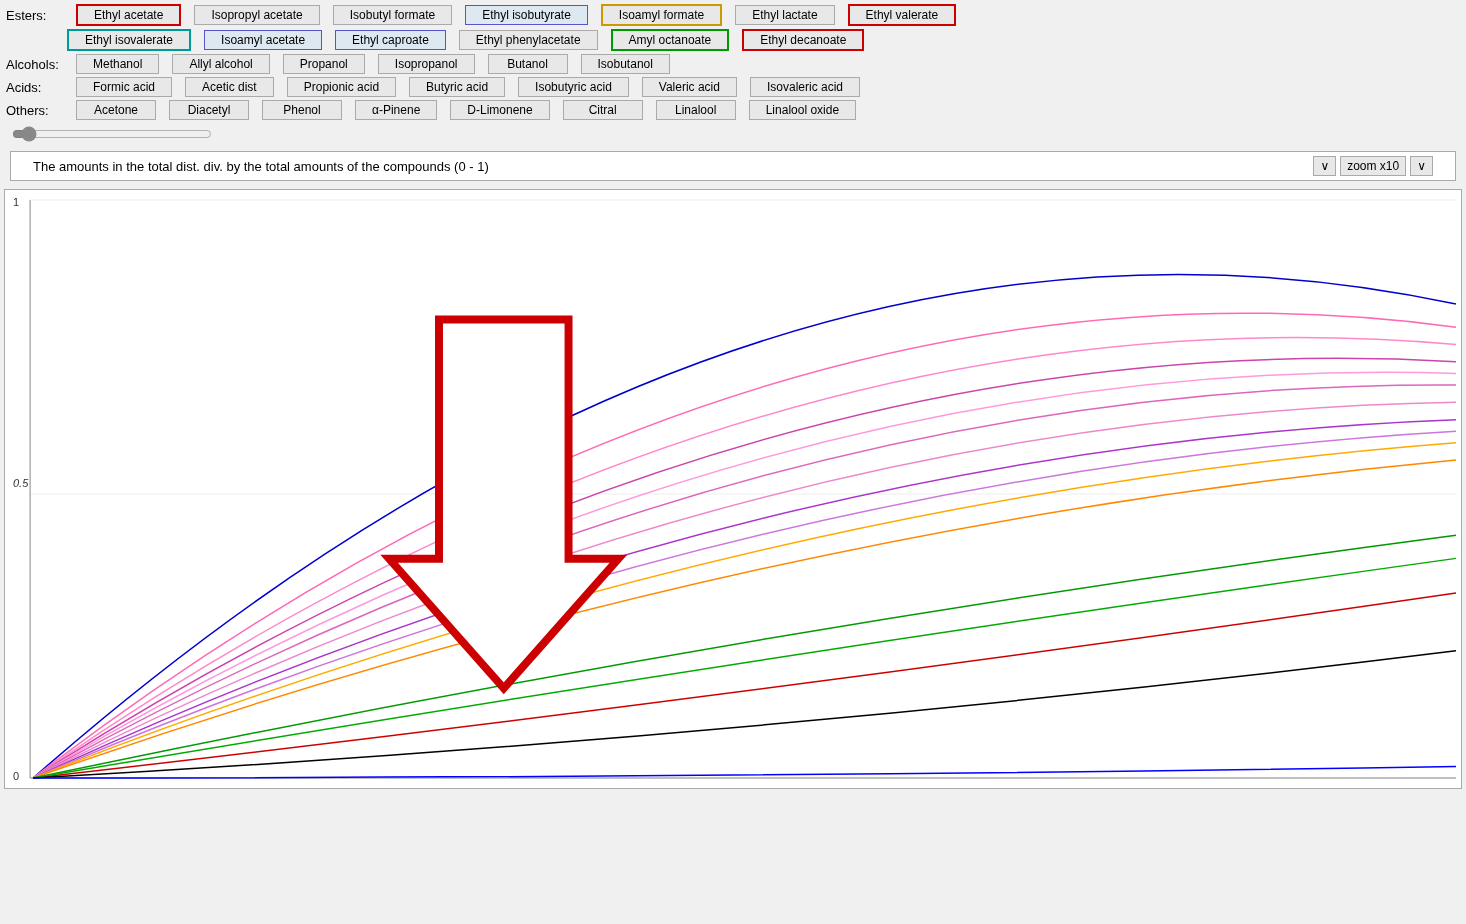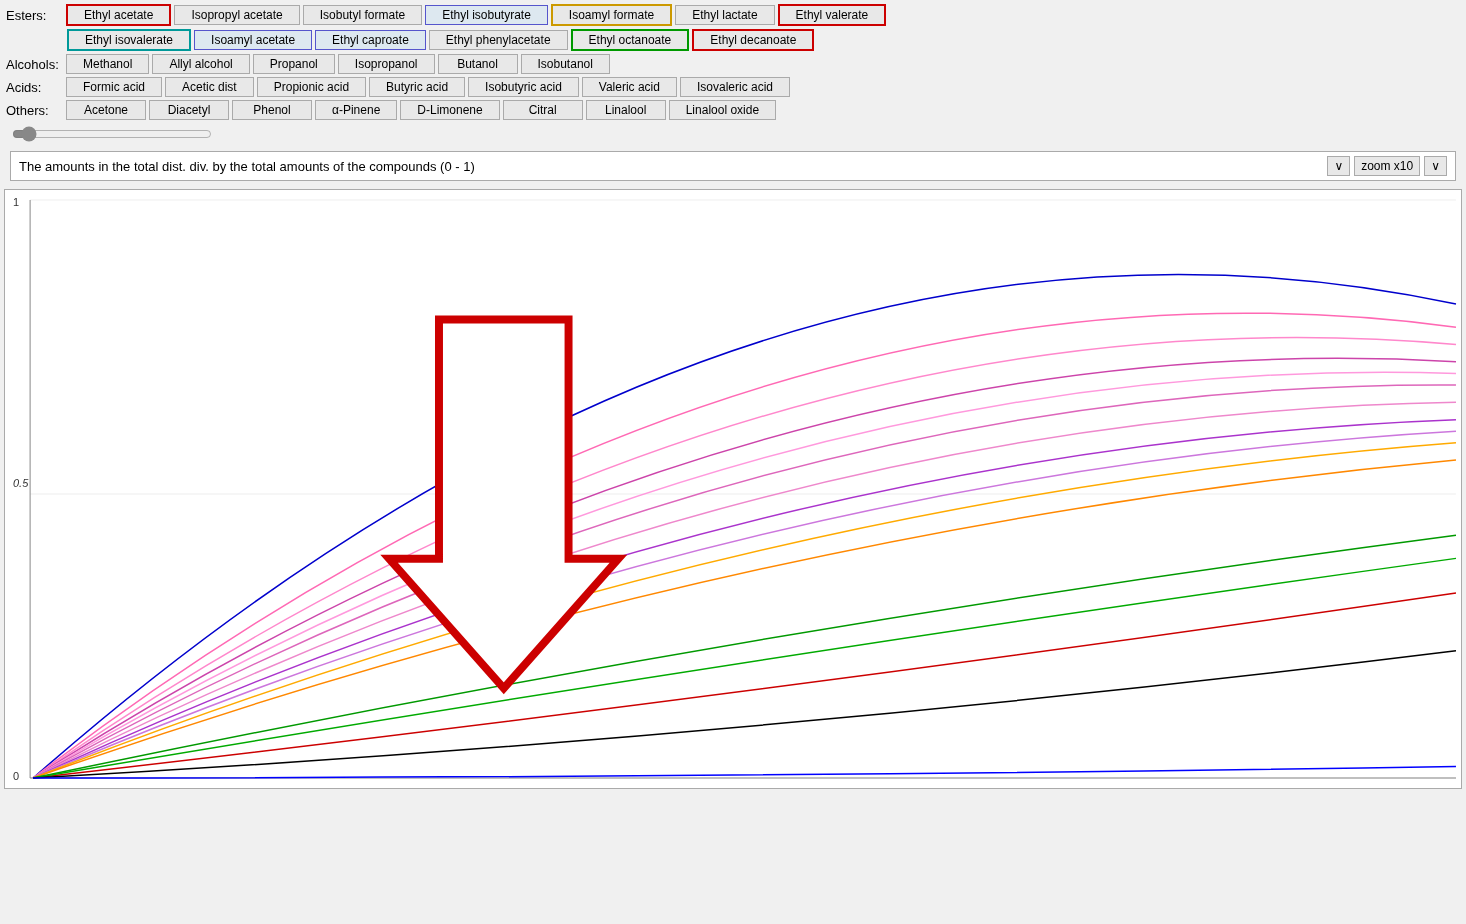--- a/index.html
+++ b/index.html
@@ -13,21 +13,21 @@
     }
     .top-panel {
       background: #f0f0f0;
       padding: 4px 6px;
     }
     .compound-row {
       display: flex;
       align-items: center;
       margin-bottom: 3px;
       flex-wrap: wrap;
-      gap: 3px;
+      gap: 13px;
     }
     .row-label {
       font-size: 13px;
       font-weight: normal;
       margin-right: 2px;
       min-width: 55px;
     }
     .compound-btn {
       border: 1px solid #aaa;
       background: #e8e8e8;
@@ -49,21 +49,21 @@
     }
     .slider-row input[type=range] {
       width: 200px;
       accent-color: #888;
     }
     .bottom-controls {
       display: flex;
       align-items: center;
       border: 1px solid #aaa;
       background: white;
-      padding: 4px 8px;
+      padding: 4px 22px;
       margin: 2px 4px;
     }
     .bottom-controls .desc-text {
       flex: 1;
       font-size: 13px;
     }
     .dropdown-btn {
       border: 1px solid #aaa;
       background: #e8e8e8;
       padding: 2px 6px;
@@ -116,21 +116,21 @@
       <button class="compound-btn btn-gold">Isoamyl formate</button>
       <button class="compound-btn ">Ethyl lactate</button>
       <button class="compound-btn btn-red">Ethyl valerate</button>
     </div>
 
   <div class="compound-row" style="padding-left: 61px;">
   <button class="compound-btn btn-teal">Ethyl isovalerate</button>
       <button class="compound-btn btn-blue">Isoamyl acetate</button>
       <button class="compound-btn btn-blue">Ethyl caproate</button>
       <button class="compound-btn ">Ethyl phenylacetate</button>
-      <button class="compound-btn btn-green">Ethyl octanoate</button>
+      <button class="compound-btn btn-green">Amyl octanoate</button>
       <button class="compound-btn btn-red">Ethyl decanoate</button>
     </div>
 
   <div class="compound-row">
     <span class="row-label">Alcohols:</span>
   <button class="compound-btn ">Methanol</button>
       <button class="compound-btn ">Allyl alcohol</button>
       <button class="compound-btn ">Propanol</button>
       <button class="compound-btn ">Isopropanol</button>
       <button class="compound-btn ">Butanol</button>

